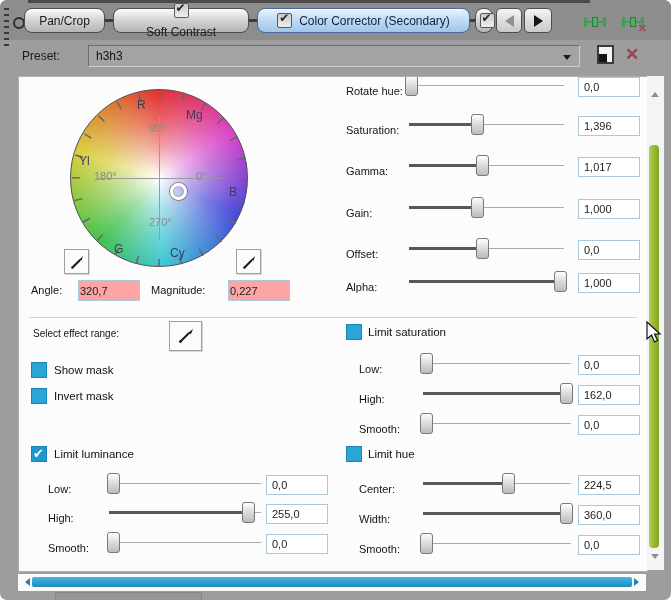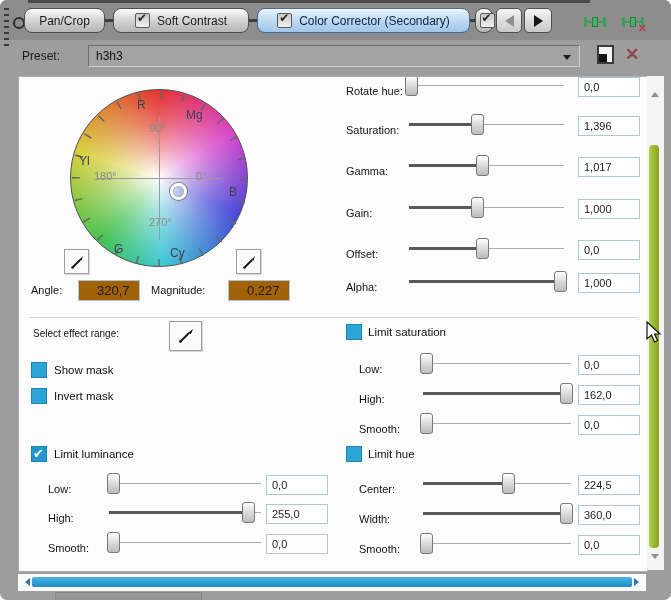--- a/index.html
+++ b/index.html
@@ -52,22 +52,22 @@
   .cross-h{position:absolute;left:27px;top:88px;width:123px;height:1px;background:#9b9b9b;}
   .cross-v{position:absolute;left:88px;top:27px;width:1px;height:123px;background:#9b9b9b;}
   .wlab{position:absolute;font-size:12px;color:#3e3e57;}
   .alab{position:absolute;font-size:11px;color:#8a8a8a;background:transparent;}
   .indicator{position:absolute;left:99px;top:93px;width:11px;height:11px;border:3px solid #fff;border-radius:50%;
     box-shadow:0 0 0 1px #7d7d7d, inset 0 0 0 1px #aaa;}
   .dropper-btn{position:absolute;width:25px;height:25px;background:#fbfbfb;border:1px solid #9e9e9e;box-sizing:border-box;
     box-shadow:1px 1px 0 #d8d8d8;display:flex;align-items:center;justify-content:center;}
   .dropper-btn.big{width:33px;height:30px;}
   .field-label{position:absolute;font-size:11px;color:#141414;text-align:right;}
-  .tinput{position:absolute;height:21px;box-sizing:border-box;background:#a16207;border:1px solid #a9c9da;
-    font-size:13px;color:#1c1c1c;display:flex;align-items:center;padding-left:18px;}
+  .tinput{position:absolute;height:21px;box-sizing:border-box;background:#fca5a5;border:1px solid #a9c9da;
+    font-size:11px;color:#1c1c1c;display:flex;align-items:center;padding-left:1px;}
   .divider{position:absolute;left:10px;top:240px;width:608px;height:0;border-top:1px solid #d2d2d2;border-bottom:1px solid #fff;}
   
   .srow{position:absolute;height:22px;display:flex;align-items:flex-end;}
   .slabel{font-size:11px;color:#141414;flex:0 0 auto;}
   .slider{position:relative;height:22px;flex:0 0 auto;}
   .track{position:absolute;left:0;right:0;top:10px;height:1px;background:#ababab;}
   .fill{position:absolute;left:0;top:-1px;height:3px;background:#585858;}
   .thumb{position:absolute;top:0;width:13px;height:21px;box-sizing:border-box;border:1px solid #787878;border-radius:3px;
     background:linear-gradient(#ffffff,#dedede 45%,#bcbcbc);box-shadow:inset 0 1px 0 #fff;}
   .vbox{width:62px;height:20px;box-sizing:border-box;background:#fff;border:1px solid #a9c9da;font-size:11px;color:#1c1c1c;
@@ -101,21 +101,21 @@
 
   <div class="topbar"></div>
   <div class="topstrip"></div>
   <div class="grip"></div>
   <div class="chainlink"></div>
 
   <div class="tabbtn" style="left:24px;width:81px;">
     <span>Pan/Crop</span>
   </div>
   <div class="connector" style="left:105px;width:8px;"></div>
-  <div class="tabbtn" style="left:113px;width:136px;">
+  <div class="tabbtn" style="left:113px;width:136px;flex-direction:column;">
     <span class="tabcheck"></span>
     <span>Soft Contrast</span>
   </div>
   <div class="connector" style="left:249px;width:8px;"></div>
   <div class="tabbtn active" style="left:257px;width:213px;">
     <span class="tabcheck"></span>
     <span>Color Corrector (Secondary)</span>
   </div>
   <div class="connector" style="left:470px;width:5px;"></div>
   <div class="tabbtn" style="left:475px;width:18px;">

